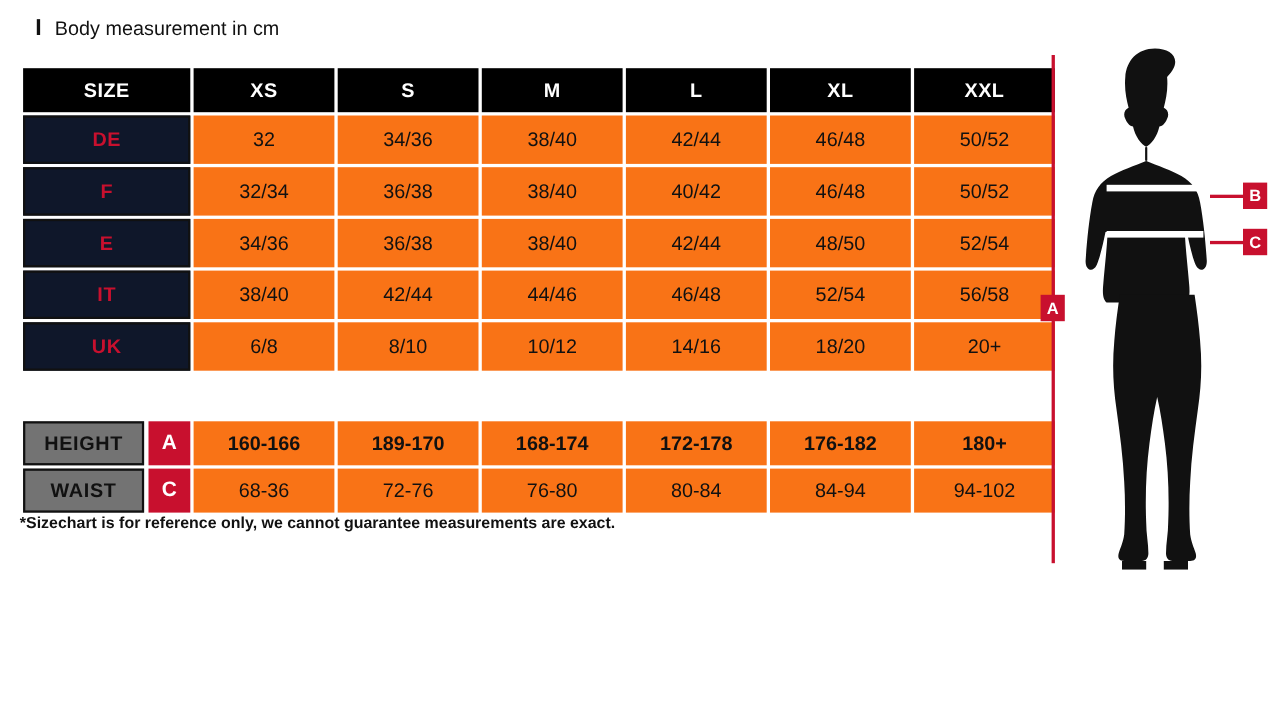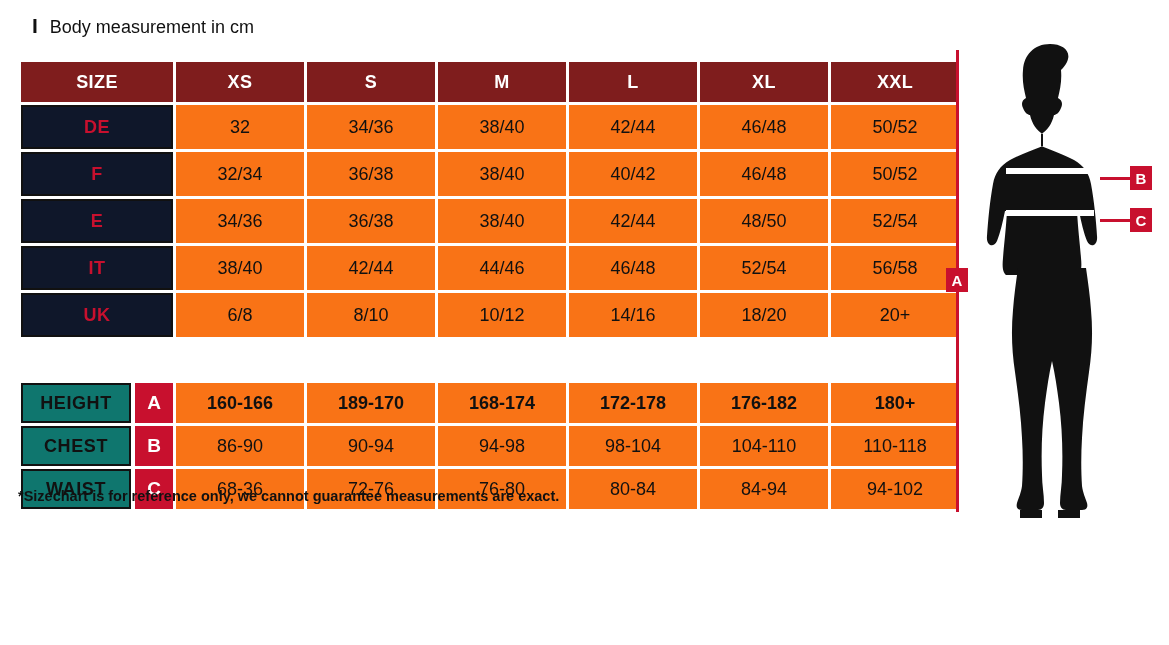--- a/index.html
+++ b/index.html
@@ -58,21 +58,21 @@
     text-align: center;
     vertical-align: middle;
     font-size: 18px;
     padding: 0;
   }
   
   col.c-label { width: 152px; }
   col.c-data  { width: 128px; }
 
   .hdr-black {
-    background: #7f1d1d;
+    background: #000000;
     color: #ffffff;
     font-weight: bold;
     font-size: 19px;
     letter-spacing: 0.4px;
   }
   .lbl-red {
     background: #0f172a;
     border: 2px solid #111111;
     color: #c8102e;
     font-weight: bold;
@@ -93,21 +93,21 @@
     align-items: stretch;
     height: 40px;
     width: 152px;
   }
   .label-flag .lab {
     flex: 1 1 auto;
     display: flex;
     align-items: center;
     justify-content: center;
     border: 2px solid #111111;
-    background: #0f766e;
+    background: #737373;
     font-weight: bold;
     font-size: 18px;
     letter-spacing: 0.6px;
     box-sizing: border-box;
   }
   .label-flag .flag {
     width: 38px;
     flex: 0 0 38px;
     margin-left: 4px;
     background: #c8102e;
@@ -117,21 +117,21 @@
     display: flex;
     align-items: center;
     justify-content: center;
   }
 
   .spacer-row td { height: 14px; padding: 0; border: 0; background: transparent; }
 
   .footnote {
     position: absolute;
     left: 18px;
-    top: 488px;
+    top: 468px;
     font-size: 14.5px;
     font-weight: bold;
     color: #111111;
   }
 
   
   .figure-panel {
     position: absolute;
     left: 940px;
     top: 40px;
@@ -270,34 +270,20 @@
           </div>
         </td>
         <td class="cell-gray bold">160-166</td>
         <td class="cell-gray bold">189-170</td>
         <td class="cell-gray bold">168-174</td>
         <td class="cell-gray bold">172-178</td>
         <td class="cell-gray bold">176-182</td>
         <td class="cell-gray bold">180+</td>
       </tr>
 
-      <tr>
-        <td>
-          <div class="label-flag">
-            <div class="lab">CHEST</div>
-            <div class="flag">B</div>
-          </div>
-        </td>
-        <td class="cell-gray">86-90</td>
-        <td class="cell-gray">90-94</td>
-        <td class="cell-gray">94-98</td>
-        <td class="cell-gray">98-104</td>
-        <td class="cell-gray">104-110</td>
-        <td class="cell-gray">110-118</td>
-      </tr>
 
       <tr>
         <td>
           <div class="label-flag">
             <div class="lab">WAIST</div>
             <div class="flag">C</div>
           </div>
         </td>
         <td class="cell-gray">68-36</td>
         <td class="cell-gray">72-76</td>

